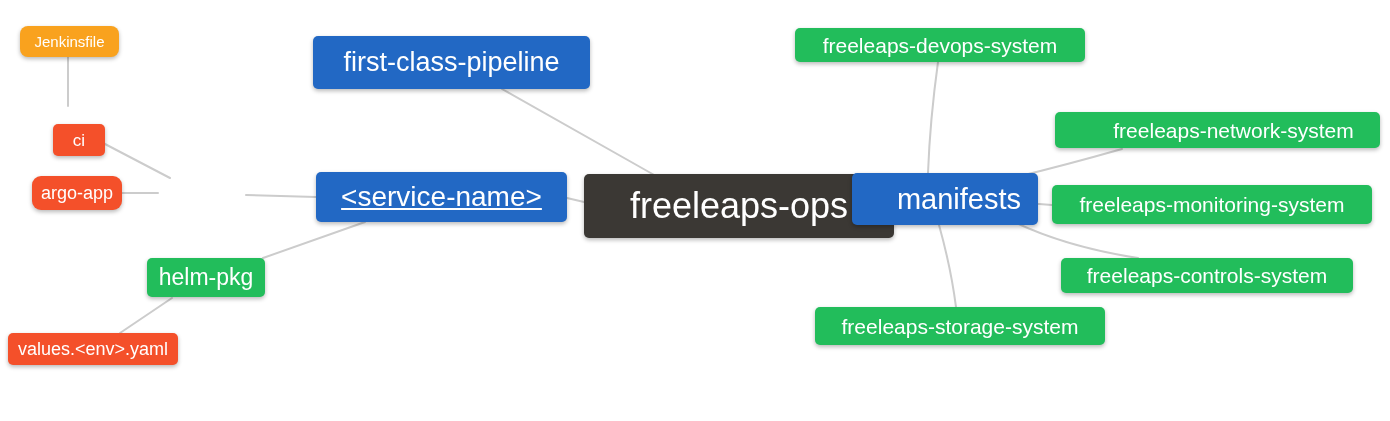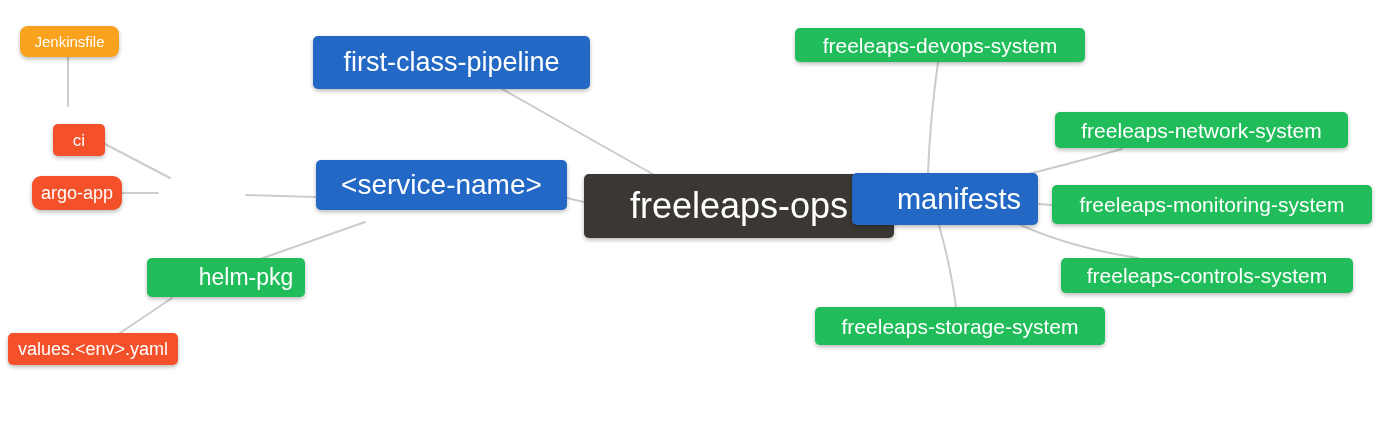--- a/index.html
+++ b/index.html
@@ -46,29 +46,29 @@
   .c-green  { background: #22bd5b; }
   .c-blue   { background: #2268c4; }
   .c-dark   { background: #3b3834; }
 
   
   #n-jenkinsfile { left: 20px;  top: 26px;  width: 99px;  height: 31px; font-size: 15px; border-radius: 8px; }
   #n-ci          { left: 53px;  top: 107px; width: 52px;  height: 32px; font-size: 17px; margin-top: 17px; }
   #n-argo-app    { left: 32px;  top: 176px; width: 90px;  height: 34px; font-size: 18px; border-radius: 9px; }
   #n-env         { left: 158px; top: 176px; width: 88px;  height: 37px; font-size: 22px; }
   #n-fcp         { left: 313px; top: 36px;  width: 277px; height: 53px; font-size: 27px; }
-  #n-service     { left: 316px; top: 160px; width: 251px; height: 50px; font-size: 28px; }
+  #n-service     { left: 316px; top: 172px; width: 251px; height: 50px; font-size: 28px; text-decoration: underline; }
   #n-ops         { left: 584px; top: 174px; width: 310px; height: 64px; font-size: 36px; }
   #n-manifests   { left: 852px; top: 173px; width: 158px; height: 52px; font-size: 29px; padding-left: 28px; }
   #n-devops      { left: 795px; top: 28px;  width: 290px; height: 34px; font-size: 21px; }
-  #n-network     { left: 1055px;top: 112px; width: 293px; height: 36px; font-size: 21px; }
+  #n-network     { left: 1055px;top: 112px; width: 293px; height: 36px; font-size: 21px; padding-left: 32px; }
   #n-monitoring  { left: 1052px;top: 185px; width: 320px; height: 39px; font-size: 21px; }
   #n-controls    { left: 1061px;top: 258px; width: 292px; height: 35px; font-size: 21px; }
   #n-storage     { left: 815px; top: 307px; width: 290px; height: 38px; font-size: 21px; }
-  #n-helm        { left: 147px; top: 258px; width: 118px; height: 39px; font-size: 23px; padding-left: 40px; }
+  #n-helm        { left: 147px; top: 258px; width: 118px; height: 39px; font-size: 23px; }
   #n-values      { left: 8px;   top: 333px; width: 170px; height: 32px; font-size: 18px; }
 </style>
 </head>
 <body>
 
 <div class="canvas">
 
   <svg class="edges" width="1390" height="421" viewBox="0 0 1390 421">
     <path d="M68,57 L68,106"></path>
     <path d="M82,132 L170,178"></path>

